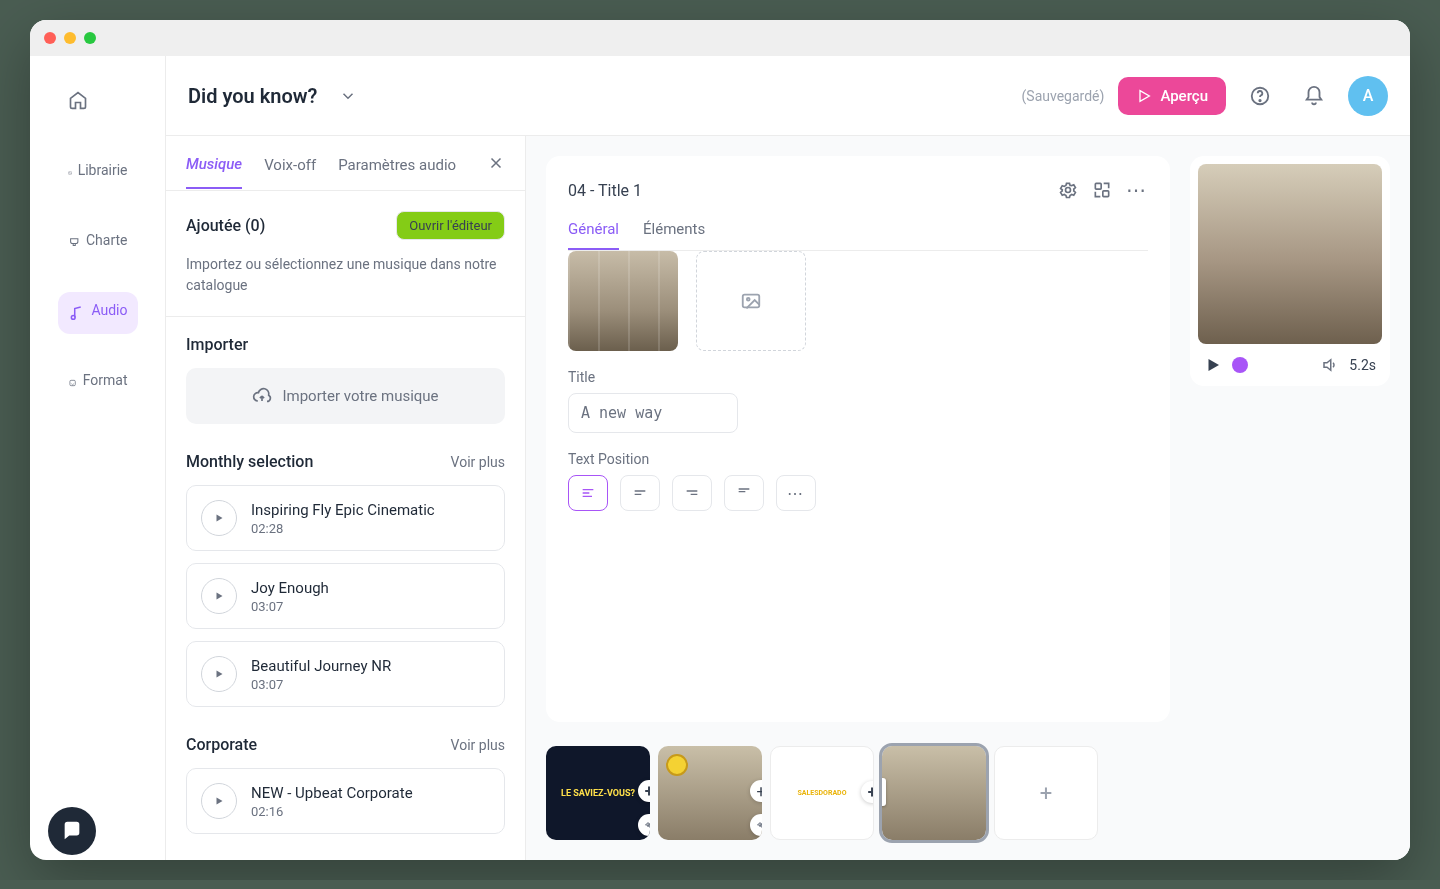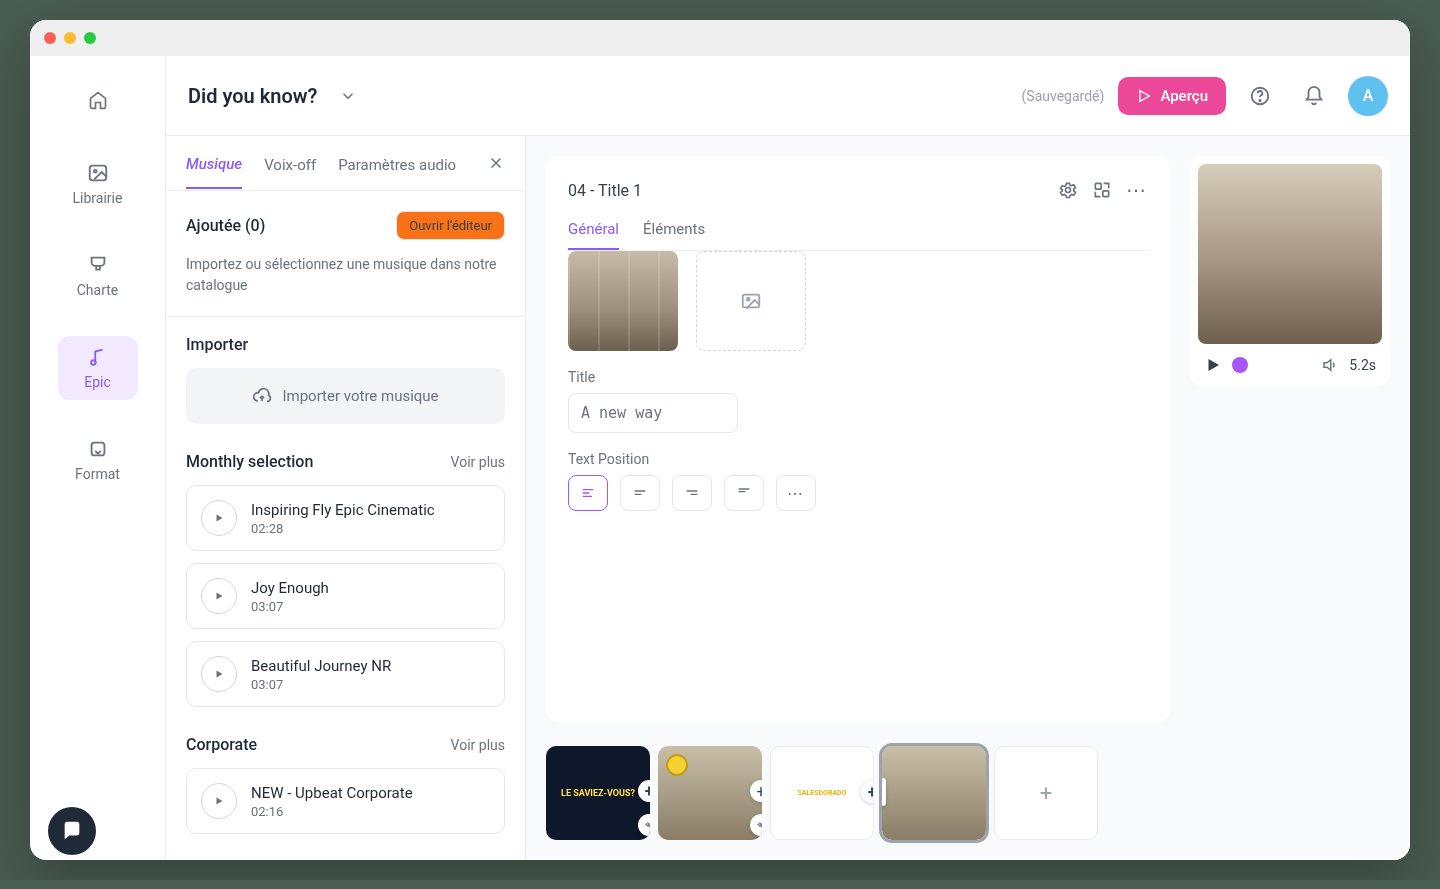--- a/index.html
+++ b/index.html
@@ -4,21 +4,21 @@
 <style>
   *{box-sizing:border-box;margin:0;padding:0;font-family:-apple-system,BlinkMacSystemFont,"Segoe UI",Roboto,sans-serif;}
   body{background:#4a5d52;display:flex;align-items:flex-start;justify-content:center;padding:0;}
   .window{width:1380px;height:840px;background:#fff;border-radius:16px;overflow:hidden;margin:20px auto;box-shadow:0 20px 60px rgba(0,0,0,.3);display:flex;flex-direction:column;}
   .titlebar{height:36px;background:#efefef;display:flex;align-items:center;padding:0 14px;gap:8px;}
   .tl{width:12px;height:12px;border-radius:50%;}
   .tl.r{background:#ff5f57;} .tl.y{background:#febc2e;} .tl.g{background:#28c840;}
   .app{flex:1;display:flex;min-height:0;}
   
   .nav{width:136px;border-right:1px solid #ececec;padding:24px 0;display:flex;flex-direction:column;align-items:center;gap:28px;}
-  .nav-item{display:flex;flex-direction:column;align-items:center;gap:6px;color:#6b7280;font-size:14px;cursor:pointer;padding:10px;border-radius:12px;width:80px;}
+  .nav-item{display:flex;align-items:flex-start;gap:6px;color:#6b7280;font-size:14px;cursor:pointer;padding:10px;border-radius:12px;width:80px;}
   .nav-item.active{background:#f2e9ff;color:#8b5cf6;}
   .nav-item svg{width:22px;height:22px;}
   .nav-item .home{width:20px;height:20px;}
   .nav-item.home-only{margin-bottom:4px;}
   
   .main{flex:1;display:flex;flex-direction:column;min-width:0;}
   .topbar{height:80px;border-bottom:1px solid #ececec;display:flex;align-items:center;padding:0 22px;gap:14px;}
   .doc-title{font-size:20px;font-weight:600;color:#1f2937;}
   .chev{width:18px;height:18px;color:#6b7280;margin-left:8px;}
   .topbar .spacer{flex:1;}
@@ -30,21 +30,21 @@
   .work{flex:1;display:flex;min-height:0;}
   
   .panel{width:360px;border-right:1px solid #ececec;display:flex;flex-direction:column;overflow:hidden;}
   .panel-tabs{display:flex;align-items:center;padding:18px 20px 0;gap:22px;border-bottom:1px solid #ececec;}
   .ptab{color:#6b7280;font-size:15px;padding-bottom:14px;cursor:pointer;}
   .ptab.active{color:#8b5cf6;border-bottom:2px solid #8b5cf6;font-weight:500;font-style:italic;}
   .ptab-close{margin-left:auto;color:#6b7280;cursor:pointer;padding-bottom:14px;}
   .panel-scroll{flex:1;overflow-y:auto;padding:20px;}
   .sec-head{display:flex;align-items:center;justify-content:space-between;margin-bottom:14px;}
   .sec-head h3{font-size:16px;font-weight:500;color:#1f2937;}
-  .mini-btn{border:1px solid #e5e7eb;background:#f97316;border-radius:8px;padding:6px 12px;font-size:13px;color:#374151;cursor:pointer;}
+  .mini-btn{border:1px solid #e5e7eb;background:#84cc16;border-radius:8px;padding:6px 12px;font-size:13px;color:#374151;cursor:pointer;}
   .help{color:#6b7280;font-size:14px;line-height:1.5;margin-bottom:20px;}
   .sec-title{font-size:16px;font-weight:500;color:#1f2937;margin:20px 0 14px;}
   .import-box{background:#f3f4f6;border-radius:10px;padding:18px;display:flex;align-items:center;justify-content:center;gap:10px;color:#6b7280;font-size:15px;cursor:pointer;}
   .link{color:#6b7280;font-size:14px;cursor:pointer;}
   .track{border:1px solid #e5e7eb;border-radius:10px;padding:14px;display:flex;align-items:center;gap:14px;margin-bottom:12px;cursor:pointer;}
   .play{width:36px;height:36px;border:1px solid #d1d5db;border-radius:50%;display:flex;align-items:center;justify-content:center;color:#6b7280;flex-shrink:0;}
   .track-meta{display:flex;flex-direction:column;}
   .track-name{font-size:15px;color:#1f2937;}
   .track-dur{font-size:13px;color:#6b7280;margin-top:2px;}
   .divider{height:1px;background:#ececec;margin:18px -20px;}
@@ -125,21 +125,21 @@
             <path d="M5 4h14v5a4 4 0 0 1-4 4h-6a4 4 0 0 1-4-4z"></path>
             <path d="M10 13v4h4v-4"></path>
           </svg>
         <span>Charte</span>
       </div>
       <div class="nav-item active">
         <svg viewBox="0 0 24 24" fill="none" stroke="currentColor" stroke-width="2">
             <path d="M9 18V6l8-2"></path>
             <circle cx="7" cy="18" r="2.5"></circle>
           </svg>
-        <span>Epic</span>
+        <span>Audio</span>
       </div>
       <div class="nav-item">
         <svg viewBox="0 0 24 24" fill="none" stroke="currentColor" stroke-width="2">
             <rect x="5" y="5" width="14" height="14" rx="3"></rect>
             <path d="M15 14l-3 3-3-3"></path>
           </svg>
         <span>Format</span>
       </div>
     </div>
 

